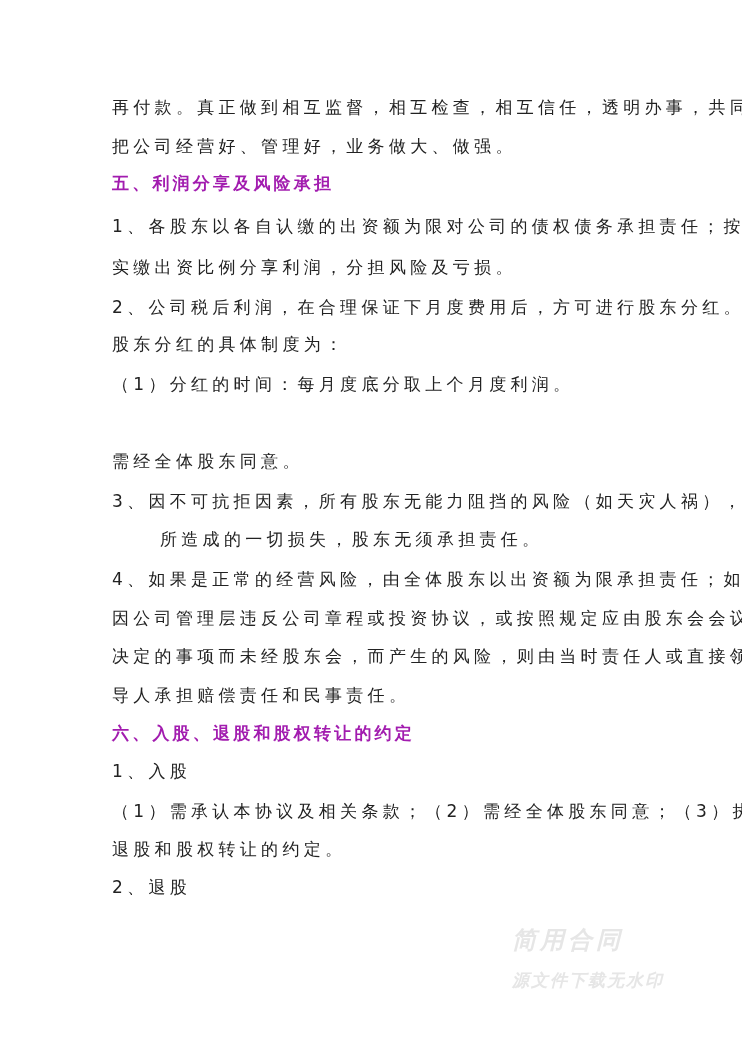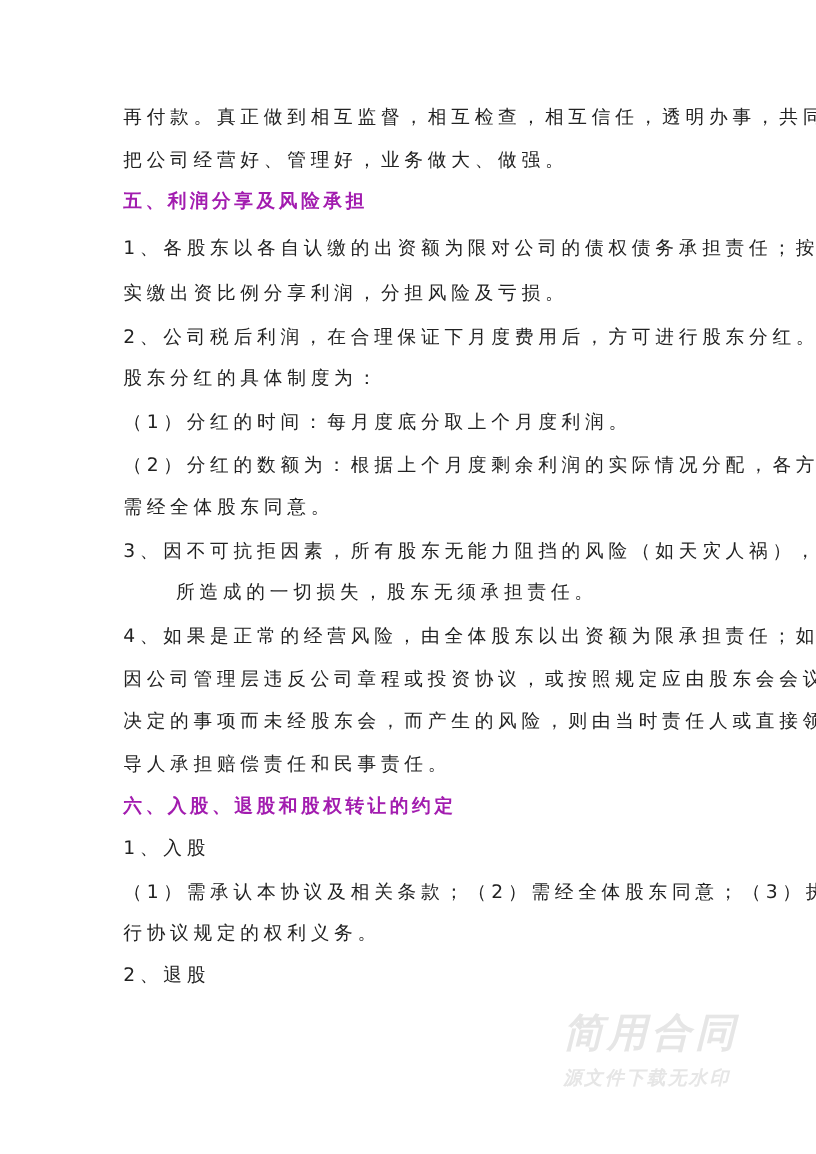--- a/index.html
+++ b/index.html
@@ -44,21 +44,21 @@
     top: 918px;
     width: 190px;
     text-align: left;
     color: #e6e6e6;
     font-weight: bold;
     font-style: italic;
     user-select: none;
   }
   .watermark .wm-main {
     display: block;
-    font-size: 36px;
+    font-size: 24px;
     line-height: 44px;
     letter-spacing: 4px;
   }
   .watermark .wm-sub {
     display: block;
     font-size: 17px;
     line-height: 24px;
     letter-spacing: 2px;
     margin-top: 6px;
   }
@@ -68,31 +68,30 @@
 
 <div class="page">
   <div class="line" style="top:95px;">再付款。真正做到相互监督，相互检查，相互信任，透明办事，共同</div>
   <div class="line" style="top:134px;">把公司经营好、管理好，业务做大、做强。</div>
   <div class="line heading" style="top:171px;">五、利润分享及风险承担</div>
   <div class="line" style="top:214px;">1、各股东以各自认缴的出资额为限对公司的债权债务承担责任；按</div>
   <div class="line" style="top:255px;">实缴出资比例分享利润，分担风险及亏损。</div>
   <div class="line" style="top:295px;">2、公司税后利润，在合理保证下月度费用后，方可进行股东分红。</div>
   <div class="line" style="top:332px;">股东分红的具体制度为：</div>
   <div class="line" style="top:372px;">（1）分红的时间：每月度底分取上个月度利润。</div>
-  <div class="line" style="top:411px;">（2）分红的数额为：根据上个月度剩余利润的实际情况分配，各方</div>
   <div class="line" style="top:449px;">需经全体股东同意。</div>
   <div class="line" style="top:489px;">3、因不可抗拒因素，所有股东无能力阻挡的风险（如天灾人祸），</div>
   <div class="line" style="top:527px;margin-left:48px;">所造成的一切损失，股东无须承担责任。</div>
   <div class="line" style="top:567px;">4、如果是正常的经营风险，由全体股东以出资额为限承担责任；如</div>
   <div class="line" style="top:606px;">因公司管理层违反公司章程或投资协议，或按照规定应由股东会会议</div>
   <div class="line" style="top:644px;">决定的事项而未经股东会，而产生的风险，则由当时责任人或直接领</div>
   <div class="line" style="top:683px;">导人承担赔偿责任和民事责任。</div>
   <div class="line heading" style="top:721px;">六、入股、退股和股权转让的约定</div>
   <div class="line" style="top:759px;">1、入股</div>
   <div class="line" style="top:799px;">（1）需承认本协议及相关条款；（2）需经全体股东同意；（3）执</div>
-  <div class="line" style="top:837px;">行协议规定的权利义务。</div>
+  <div class="line" style="top:837px;">退股和股权转让的约定。</div>
   <div class="line" style="top:875px;">2、退股</div>
 
   <div class="watermark">
     <span class="wm-main">简用合同</span>
     <span class="wm-sub">源文件下载无水印</span>
   </div>
 </div>
 
 </body></html>

